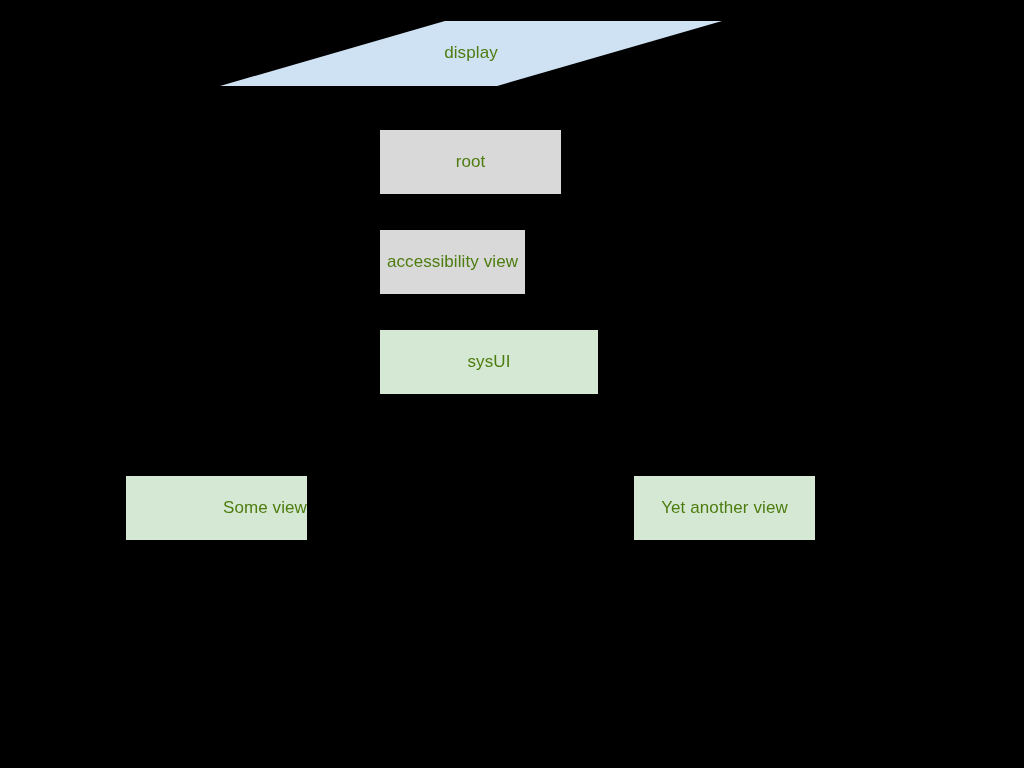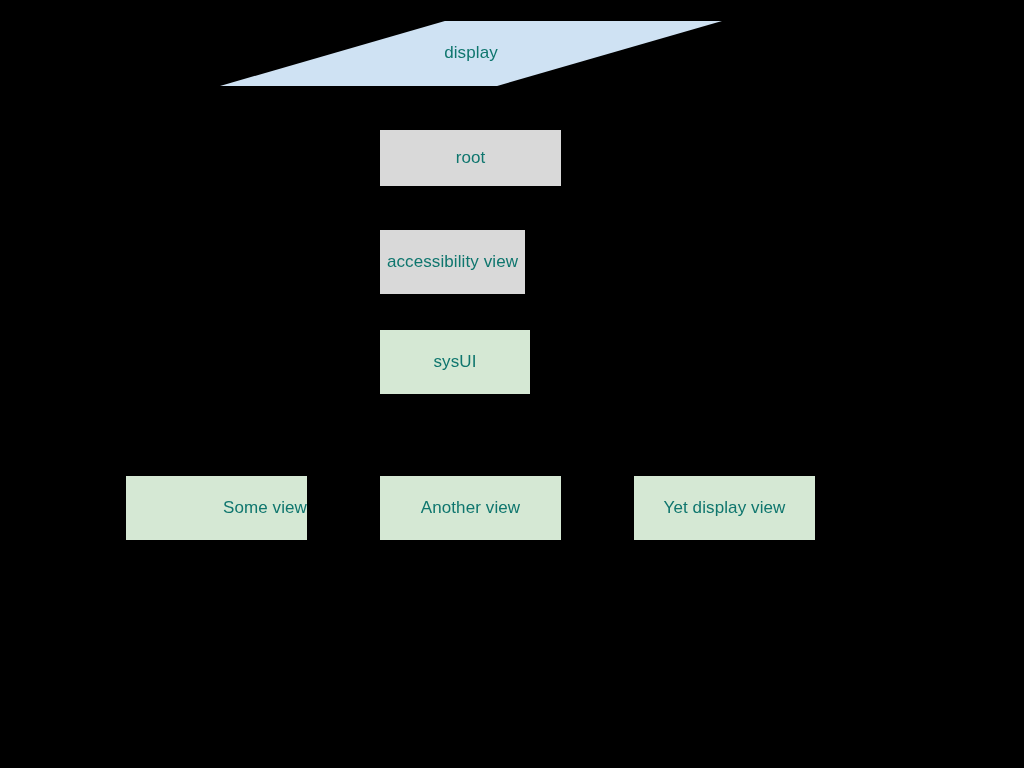--- a/index.html
+++ b/index.html
@@ -18,21 +18,21 @@
     background: #000000;
     overflow: hidden;
   }
   
   .node {
     position: absolute;
     box-sizing: border-box;
     display: flex;
     align-items: center;
     justify-content: center;
-    color: #0f766e;
+    color: #4d7c0f;
     font-size: 17px;
     line-height: 1.1;
     text-align: center;
     white-space: nowrap;
     letter-spacing: 0.1px;
   }
   .node-label {
     pointer-events: none;
   }
   
@@ -53,23 +53,23 @@
     -webkit-clip-path: polygon(44.8% 0%, 100% 0%, 55.2% 100%, 0% 100%);
     clip-path: polygon(44.8% 0%, 100% 0%, 55.2% 100%, 0% 100%);
   }
   .parallelogram .node-label {
     position: relative;
     z-index: 2;
   }
 
   
   #node-display            { left: 220px; top: 21px;  width: 502px; height: 65px; }
-  #node-root               { left: 380px; top: 130px; width: 181px; height: 56px; }
+  #node-root               { left: 380px; top: 130px; width: 181px; height: 64px; }
   #node-accessibility-view { left: 380px; top: 230px; width: 145px; height: 64px; }
-  #node-sysui              { left: 380px; top: 330px; width: 150px; height: 64px; }
+  #node-sysui              { left: 380px; top: 330px; width: 218px; height: 64px; }
   #node-some-view          { left: 126px; top: 476px; width: 181px; height: 64px; justify-content: flex-end; }
   #node-another-view       { left: 380px; top: 476px; width: 181px; height: 64px; }
   #node-yet-another-view   { left: 634px; top: 476px; width: 181px; height: 64px; }
 </style>
 </head>
 <body>
 
 <div id="canvas">
 
   <div class="node parallelogram" id="node-display">
@@ -86,21 +86,18 @@
   </div>
 
   <div class="node rect fill-green" id="node-sysui">
     <span class="node-label">sysUI</span>
   </div>
 
   <div class="node rect fill-green" id="node-some-view">
     <span class="node-label">Some view</span>
   </div>
 
-  <div class="node rect fill-green" id="node-another-view">
-    <span class="node-label">Another view</span>
-  </div>
 
   <div class="node rect fill-green" id="node-yet-another-view">
-    <span class="node-label">Yet display view</span>
+    <span class="node-label">Yet another view</span>
   </div>
 
 </div>
 
 </body></html>

